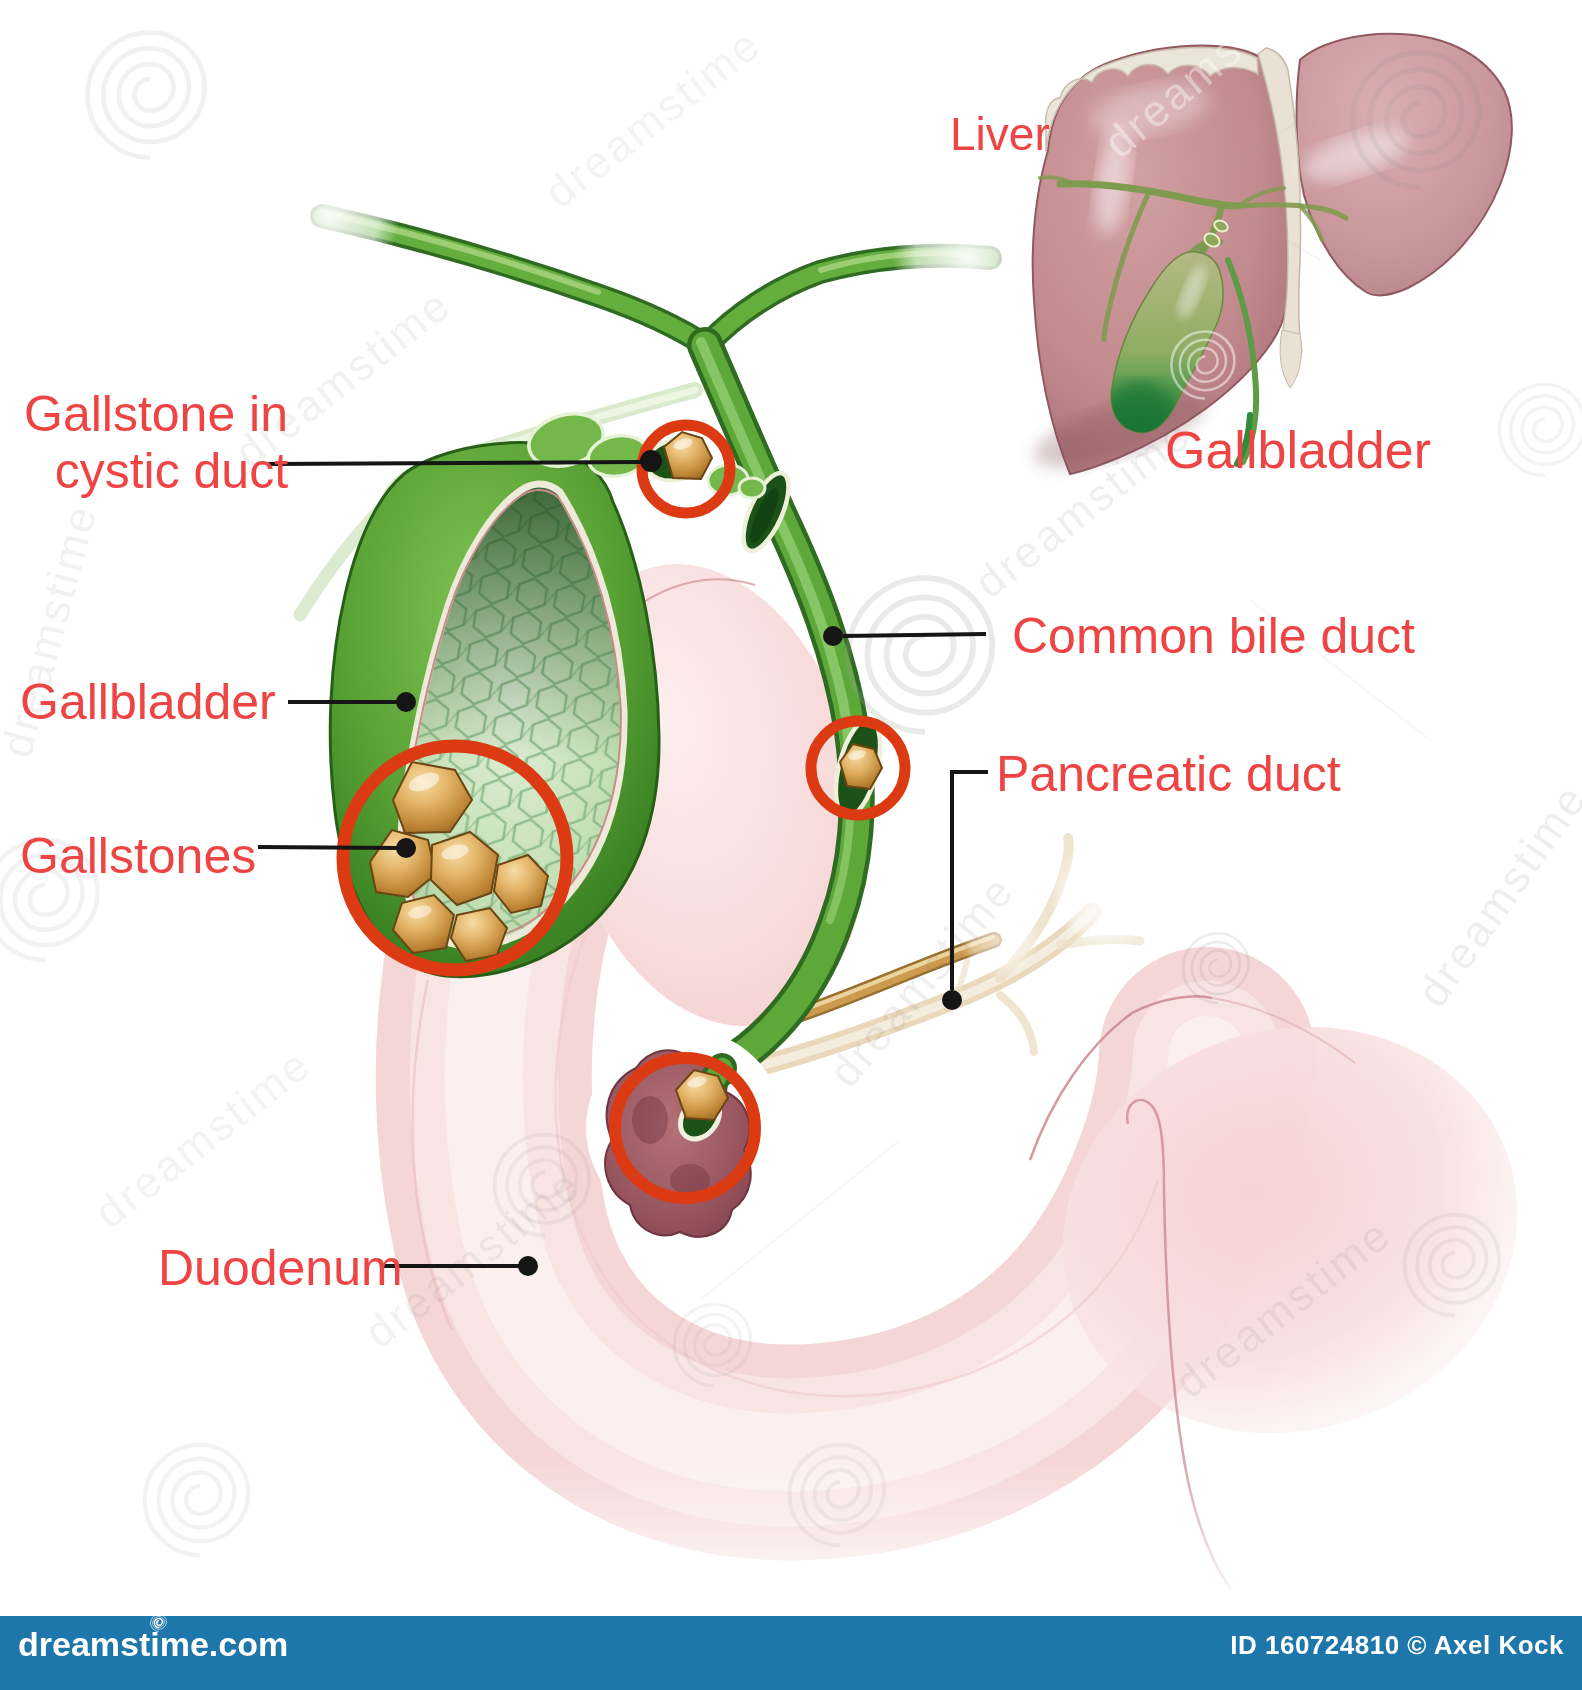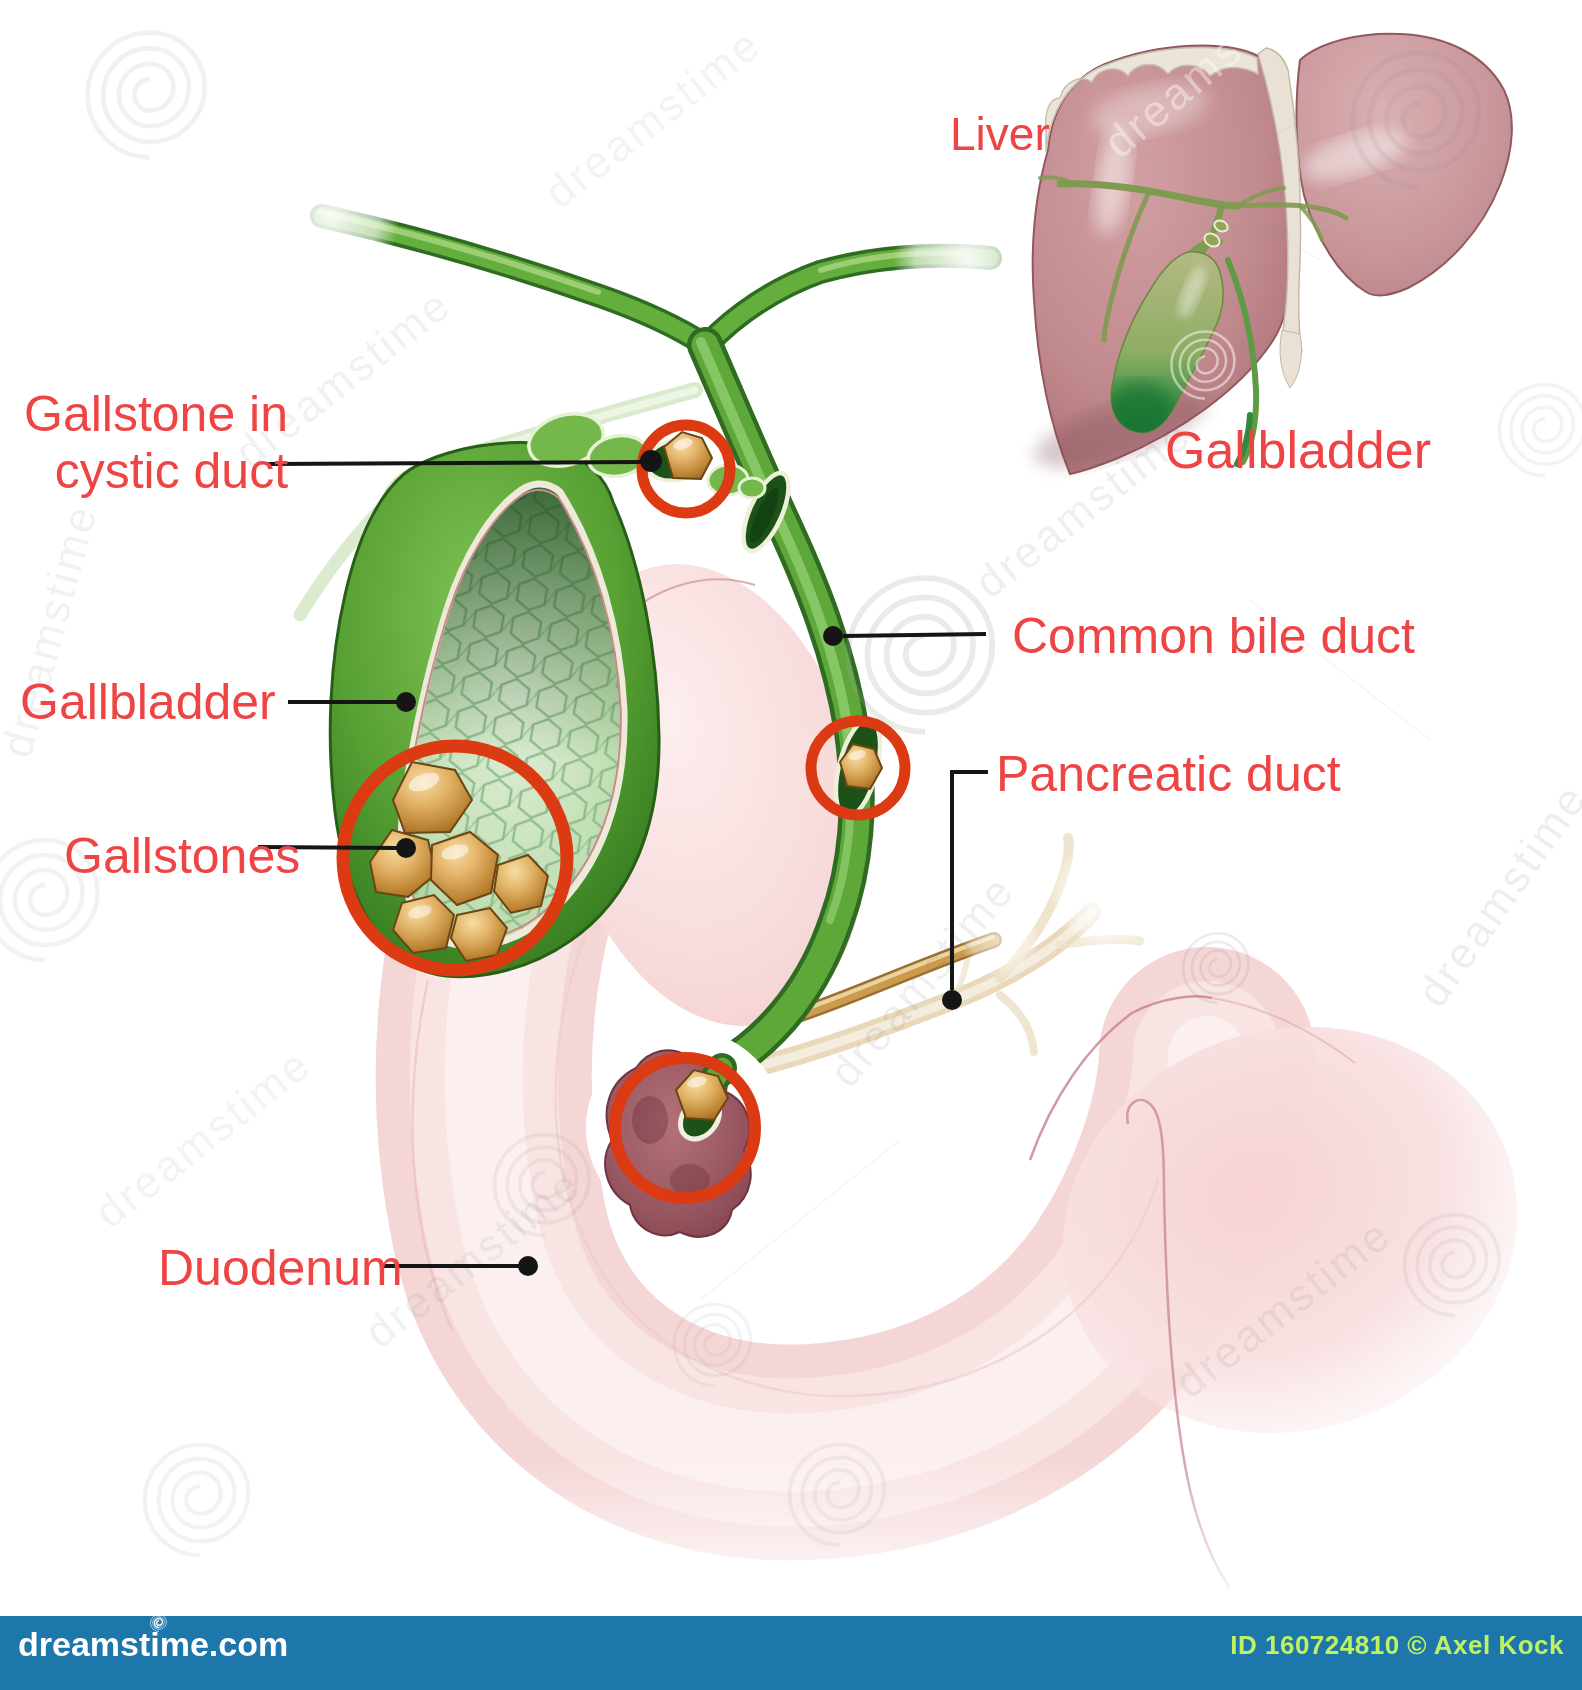--- a/index.html
+++ b/index.html
@@ -2,31 +2,31 @@
 <html><head>
 <meta charset="utf-8">
 <style>
   html,body{margin:0;padding:0;background:#fff;}
   .stage{position:relative;width:1582px;height:1690px;background:#ffffff;overflow:hidden;
          font-family:"Liberation Sans","DejaVu Sans",sans-serif;}
   .art{position:absolute;left:0;top:0;}
   .lbl{position:absolute;color:#ef4444;font-size:50px;line-height:57px;white-space:pre-line;}
   #lbl-gallstone-cystic{left:24px;top:386px;text-align:right;}
   #lbl-gallbladder{left:20px;top:674px;}
-  #lbl-gallstones{left:20px;top:828px;margin-left:44px;}
+  #lbl-gallstones{left:20px;top:828px;}
   #lbl-duodenum{left:158px;top:1240px;}
   #lbl-cbd{left:996px;top:608px;margin-left:16px;}
   #lbl-panc{left:996px;top:746px;}
   #lbl-liver{left:950px;top:106px;font-size:46px;}
   #lbl-inset-gb{left:1165px;top:422px;font-size:52px;}
   .footer{position:absolute;left:0;bottom:0;width:1582px;height:74px;background:#1e77aa;}
   .footer .logo{position:absolute;left:18px;top:9px;color:#fff;font-size:34px;font-weight:700;
                 letter-spacing:0px;}
   .footer .logo-spiral{position:absolute;left:148px;top:-4px;}
-  .footer .credit{position:absolute;right:18px;top:14px;color:#bef264;font-size:26px;font-weight:700;
+  .footer .credit{position:absolute;right:18px;top:14px;color:#ffffff;font-size:26px;font-weight:700;
                   letter-spacing:0.5px;}
 </style>
 </head>
 <body>
 
 <div class="stage">
 
 <svg class="art" width="1582" height="1633" viewBox="0 0 1582 1633" xmlns="http://www.w3.org/2000/svg">
   <defs>
     <radialGradient id="gHead" cx="0.42" cy="0.32" r="0.85">

